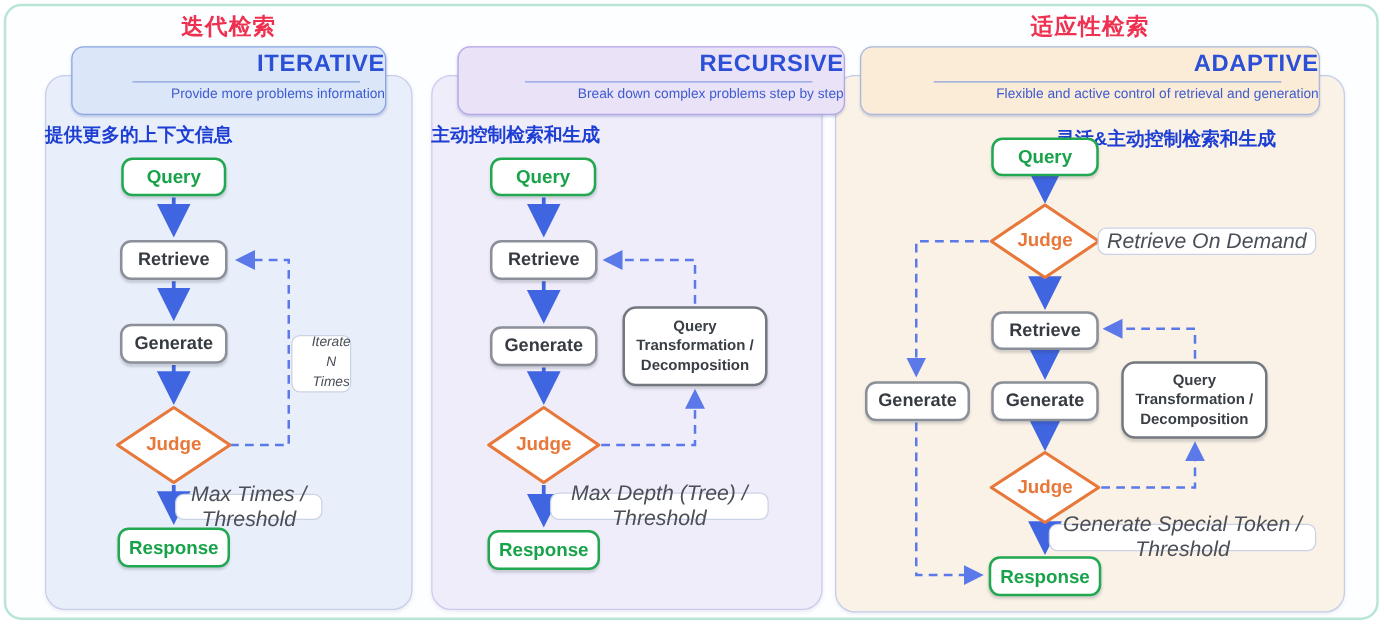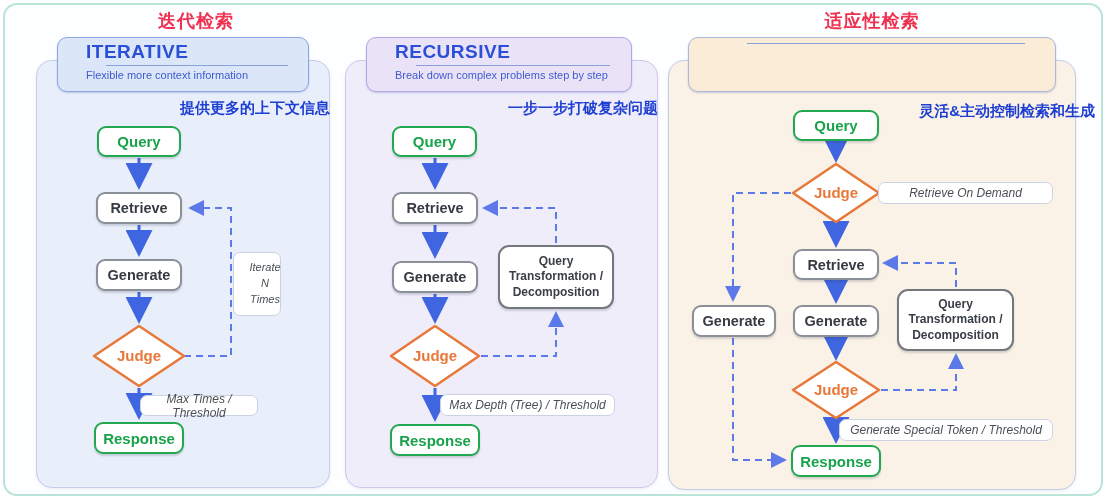--- a/index.html
+++ b/index.html
@@ -11,63 +11,63 @@
     position:relative; width:1107px; height:500px; background:#ffffff; overflow:hidden;
   }
   .frame {
     position:absolute; left:3px; top:3px; width:1100px; height:493px;
     border:2px solid #b9e4d8; border-radius:14px; background:#fdfeff;
   }
   .heading {
     position:absolute; top:9px; font-weight:bold; font-size:18px;
     color:#ee3150; text-align:center; z-index:3; letter-spacing:1px;
   }
-  .hd1 { left:49px;  width:294px; }
+  .hd1 { left:36px;  width:294px; }
   .hd2 { left:345px; width:313px; }
   .hd3 { left:668px; width:408px; }
   .panel {
     position:absolute; border-radius:16px; z-index:1;
     box-shadow:0 1px 3px rgba(100,110,160,0.12);
   }
   .p1 { left:36px;  top:60px; width:294px; height:428px; background:#e9effa; border:1.5px solid #c7cdea; }
   .p2 { left:345px; top:60px; width:313px; height:428px; background:#f0edfa; border:1.5px solid #cfc8ee; }
   .p3 { left:668px; top:60px; width:408px; height:430px; background:#faf2e6; border:1.5px solid #c2cde8; }
   .card {
-    position:absolute; border-radius:10px; text-align:left; padding-top:3px; z-index:3;
+    position:absolute; border-radius:10px; text-align:right; padding-top:3px; z-index:3;
     box-shadow:0 1px 2px rgba(60,80,160,0.25);
     padding-left:28px;
   }
   .card1 { left:57px;  top:37px; width:252px; height:55px; background:#dbe7f8; border:1.5px solid #8aa6e2; }
-  .card2 { left:366px; top:37px; width:266px; height:55px; background:#eae3f8; border:1.5px solid #b4a5e6; }
+  .card2 { left:366px; top:37px; width:310px; height:55px; background:#eae3f8; border:1.5px solid #b4a5e6; }
   .card3 { left:688px; top:37px; width:368px; height:55px; background:#faecd6; border:1.5px solid #abb8dc; }
   .card-title { font-size:19px; font-weight:bold; color:#2b4fd6; letter-spacing:0.5px; line-height:1.15; }
   .card-rule  { height:1px; background:#8aa0dc; margin:2px auto 3px auto; width:82%; }
   .card-sub   { font-size:11px; color:#3f5bd0; }
   .caption {
     position:absolute; font-weight:bold; font-size:15px; color:#1d3ed3;
-    text-align:right; z-index:3;
+    text-align:left; z-index:3;
   }
   .cap1 { left:36px;  width:294px; top:99px; }
   .cap2 { left:345px; width:313px; top:99px; }
   .cap3 { left:845px; width:250px; top:102px; }
   svg.wires { position:absolute; left:0; top:0; z-index:2; pointer-events:none; }
   .node {
     position:absolute; background:#ffffff; border-radius:9px; z-index:3;
     display:flex; align-items:center; justify-content:center; text-align:left;
     font-weight:bold; box-shadow:0 2px 2px rgba(40,50,70,0.18);
   }
   .green { border:2.5px solid #21a850; color:#18a34a; font-size:15px; }
   .gray  { border:2px solid #8a8f98;  color:#363b42; font-size:14.5px; }
   .qt {
     border:2px solid #73777e; color:#3a3f46; font-size:12px; font-weight:bold;
     line-height:1.3; border-radius:11px; flex-direction:column;
   }
   .note {
     position:absolute; background:#ffffff; border:1px solid #ccd2e6; border-radius:7px;
-    color:#4a4f57; font-style:italic; font-size:12px; z-index:3;
+    color:#4a4f57; font-style:italic; font-size:17px; z-index:3;
     display:flex; align-items:center; justify-content:center; text-align:center;
   }
   .note-col { flex-direction:column; line-height:1.45; font-size:11px; }
   .judge-label {
     position:absolute; z-index:3; font-weight:bold; color:#e8783a; font-size:15px;
     width:80px; text-align:center;
   }
 </style>
 </head>
 <body>
@@ -78,33 +78,35 @@
   <div class="heading hd1">迭代检索</div>
   <div class="heading hd3">适应性检索</div>
 
   <div class="panel p1"></div>
   <div class="panel p2"></div>
   <div class="panel p3"></div>
 
   <div class="card card1">
     <div class="card-title">ITERATIVE</div>
     <div class="card-rule"></div>
-    <div class="card-sub">Flexible more context information</div>
+    <div class="card-sub">Provide more problems information</div>
   </div>
   <div class="card card2">
     <div class="card-title">RECURSIVE</div>
     <div class="card-rule"></div>
     <div class="card-sub">Break down complex problems step by step</div>
   </div>
   <div class="card card3">
+    <div class="card-title">ADAPTIVE</div>
     <div class="card-rule"></div>
+    <div class="card-sub">Flexible and active control of retrieval and generation</div>
   </div>
 
   <div class="caption cap1">提供更多的上下文信息</div>
-  <div class="caption cap2">一步一步打破复杂问题</div>
+  <div class="caption cap2">主动控制检索和生成</div>
   <div class="caption cap3">灵活&amp;主动控制检索和生成</div>
 
   <svg class="wires" width="1107" height="500" viewBox="0 0 1107 500">
     <defs>
       <marker id="ah-solid" markerWidth="9" markerHeight="9" refX="7" refY="4.5" orient="auto">
         <path d="M0,0 L9,4.5 L0,9 z" fill="#4065e0"></path>
       </marker>
       <marker id="ah-dash" markerWidth="8" markerHeight="8" refX="6" refY="4" orient="auto">
         <path d="M0,0 L8,4 L0,8 z" fill="#5b79e8"></path>
       </marker>
@@ -138,21 +140,21 @@
       <polygon points="391,356 435,326 479,356 435,386"></polygon>
       <polygon points="793,193 836,164 879,193 836,222"></polygon>
       <polygon points="793,390 836,362 879,390 836,418"></polygon>
     </g>
   </svg>
 
   <div class="node green" style="left:97px; top:126px; width:84px; height:31px;">Query</div>
   <div class="node gray" style="left:96px; top:192px; width:86px; height:32px;">Retrieve</div>
   <div class="node gray" style="left:96px; top:259px; width:86px; height:32px;">Generate</div>
   <div class="judge-label" style="left:99px; top:347px;">Judge</div>
-  <div class="note note-col" style="left:233px; top:252px; width:48px; height:64px;padding-left:16px;">
+  <div class="note note-col" style="left:233px; top:268px; width:48px; height:46px;padding-left:16px;">
     <span>Iterate</span>
     <span>N</span>
     <span>Times</span>
   </div>
   <div class="note" style="left:140px; top:395px; width:118px; height:21px;">Max Times / Threshold</div>
   <div class="node green" style="left:94px; top:422px; width:90px; height:32px;">Response</div>
 
   <div class="node green" style="left:392px; top:126px; width:85px; height:31px;">Query</div>
   <div class="node gray" style="left:392px; top:192px; width:86px; height:32px;">Retrieve</div>
   <div class="node gray" style="left:392px; top:261px; width:86px; height:32px;">Generate</div>

